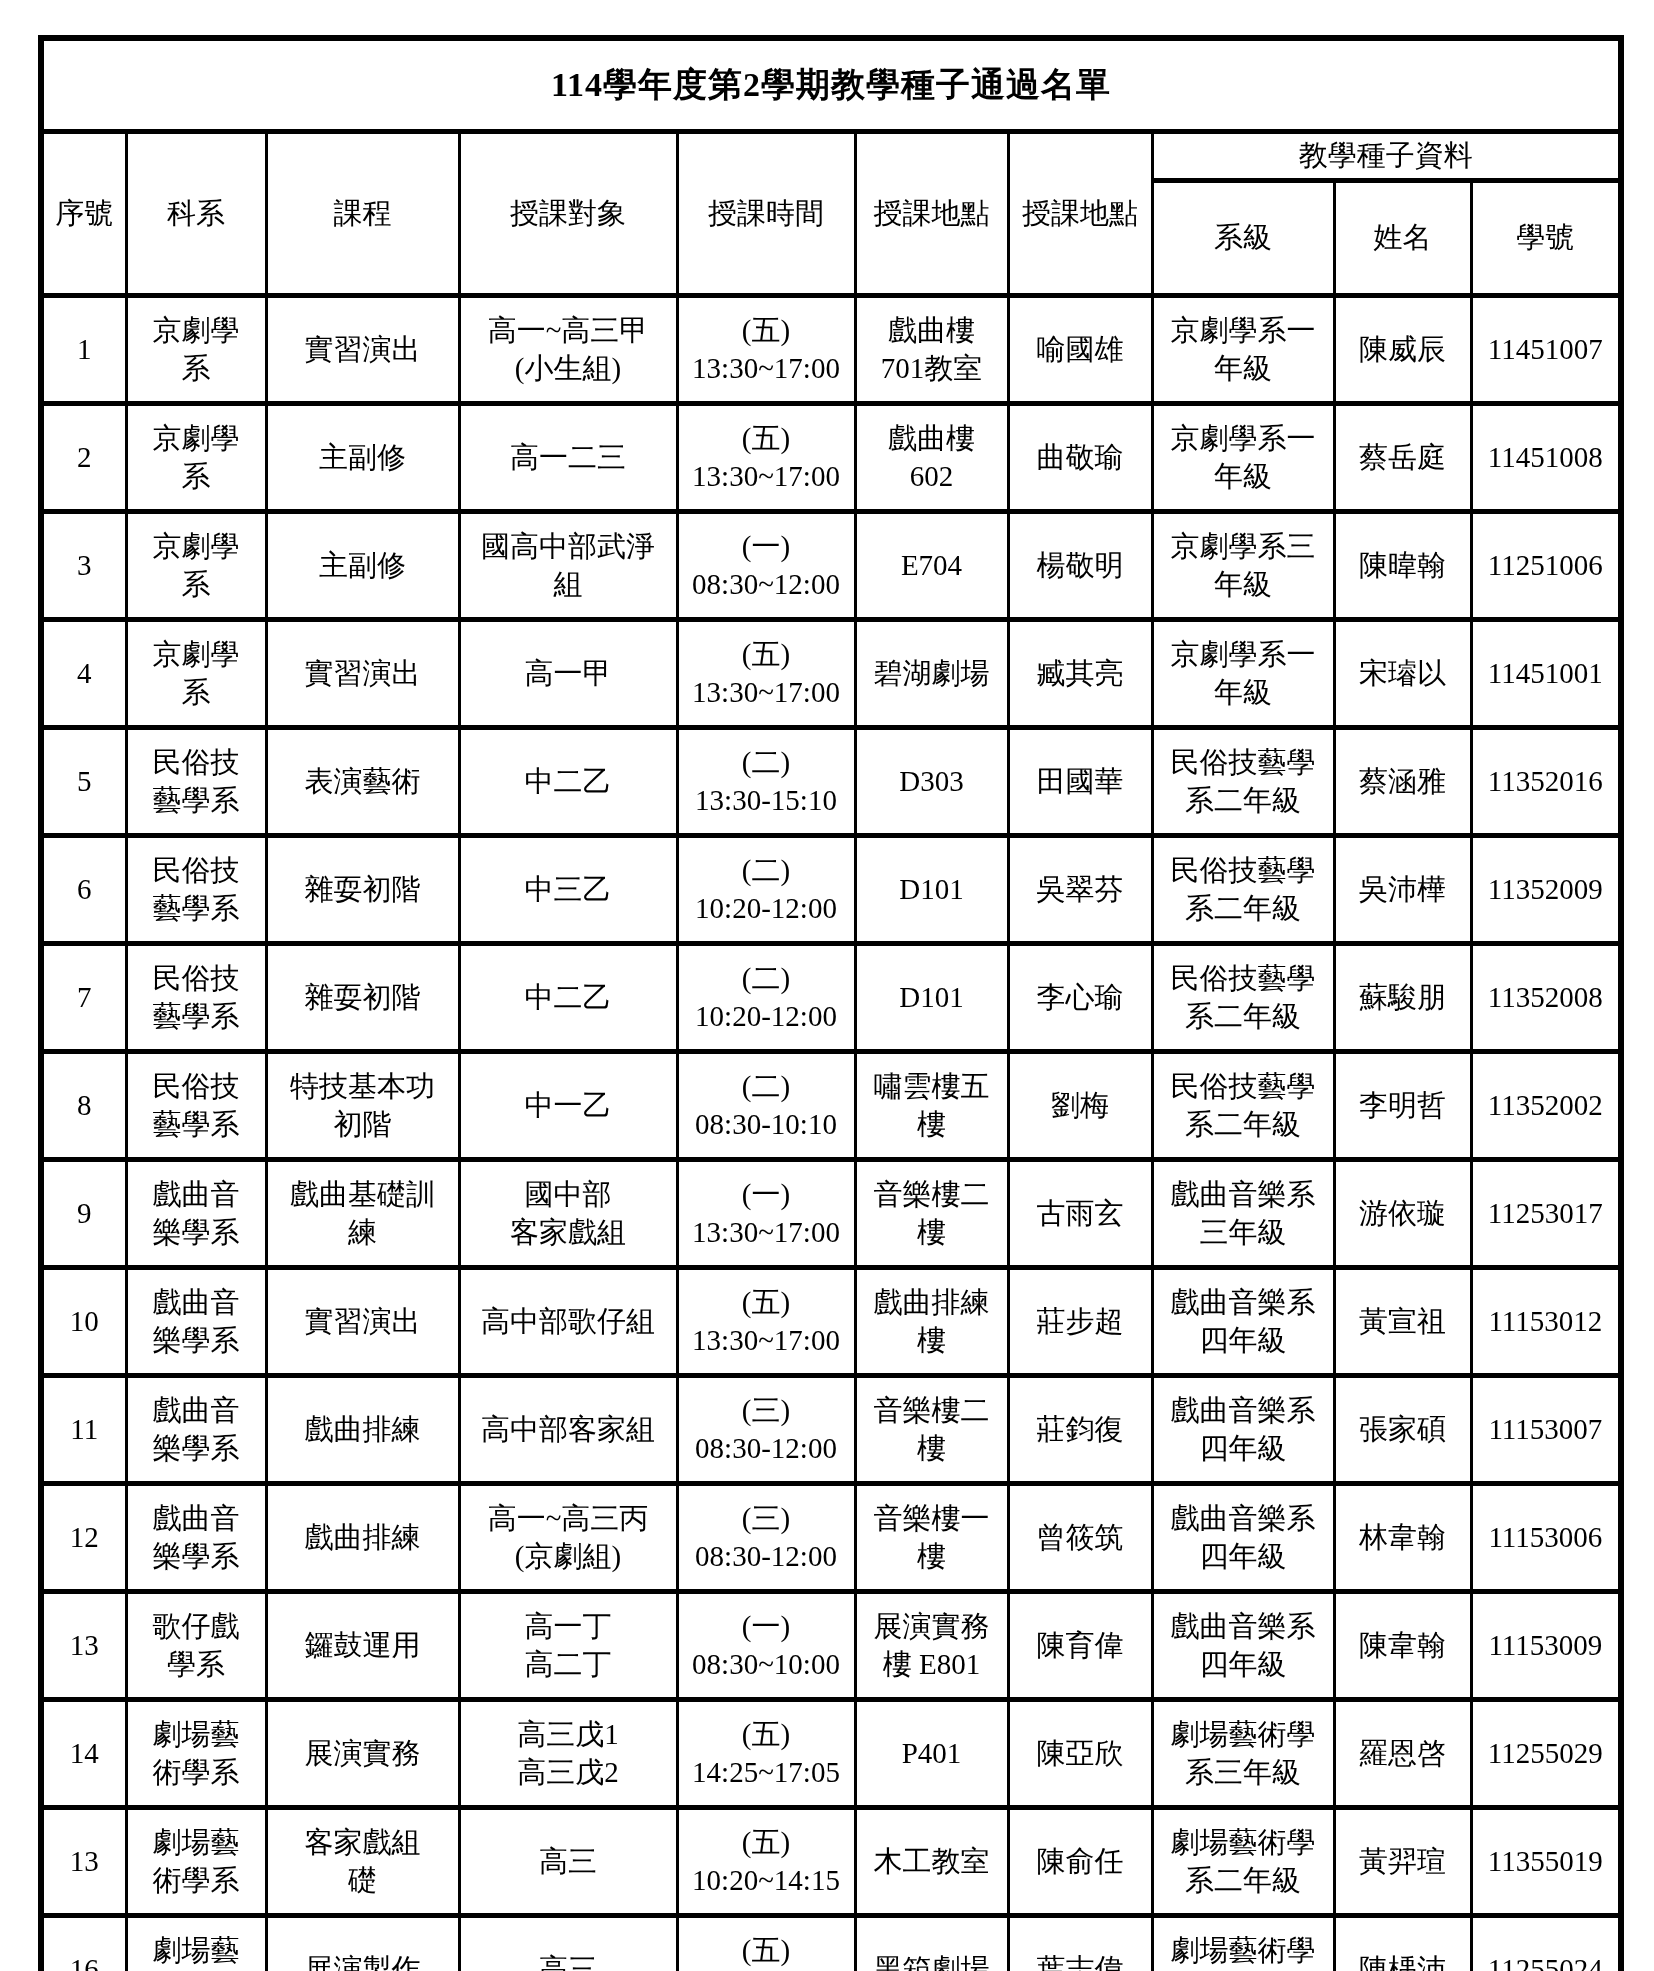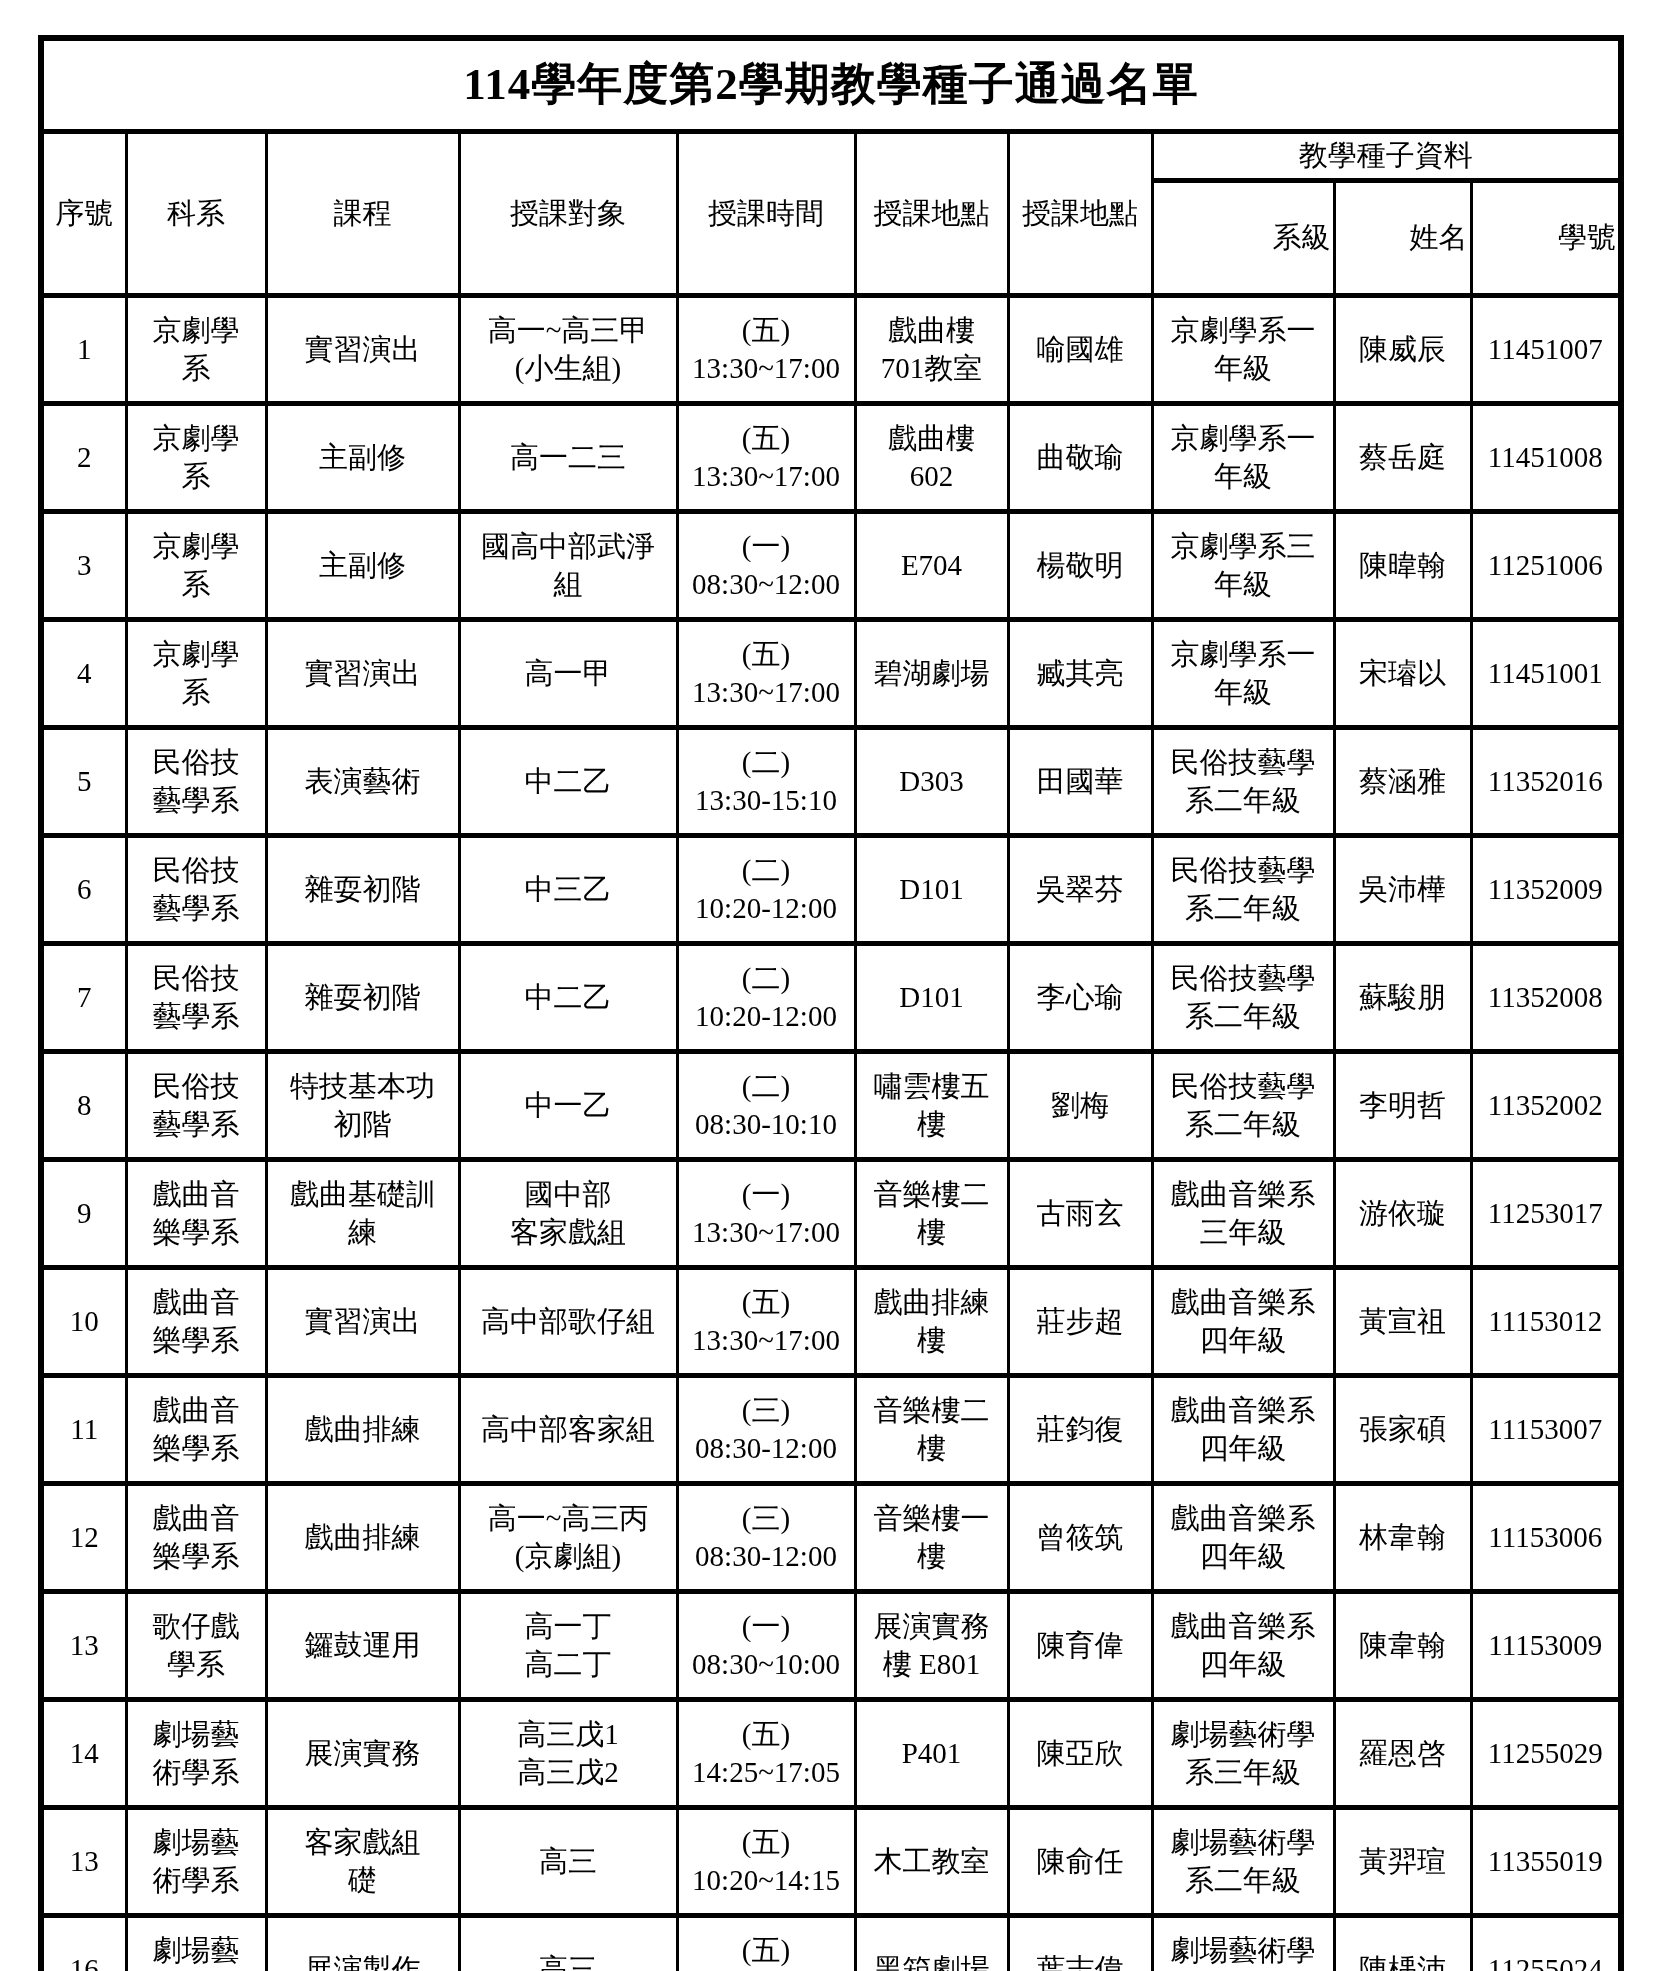--- a/index.html
+++ b/index.html
@@ -24,28 +24,28 @@
     text-align:center;
     vertical-align:middle;
     font-size:29px;
     font-weight:normal;
     line-height:1.3;
     white-space:pre-line;
     padding:2px 2px;
     overflow:hidden;
   }
   .title-cell {
-    font-size:45px;
+    font-size:34px;
     font-weight:bold;
     height:84px;
     letter-spacing:1px;
     line-height:1.1;
   }
   .group-row th { height:40px; }
-  .sub-row th { height:106px;text-align:right; }
+  .sub-row th { height:106px; }
   tbody td { height:99px; }
 </style>
 </head>
 <body>
 
 <div class="sheet">
   <table class="pass-list">
     <colgroup>
       <col style="width:85px">
       <col style="width:140px">

